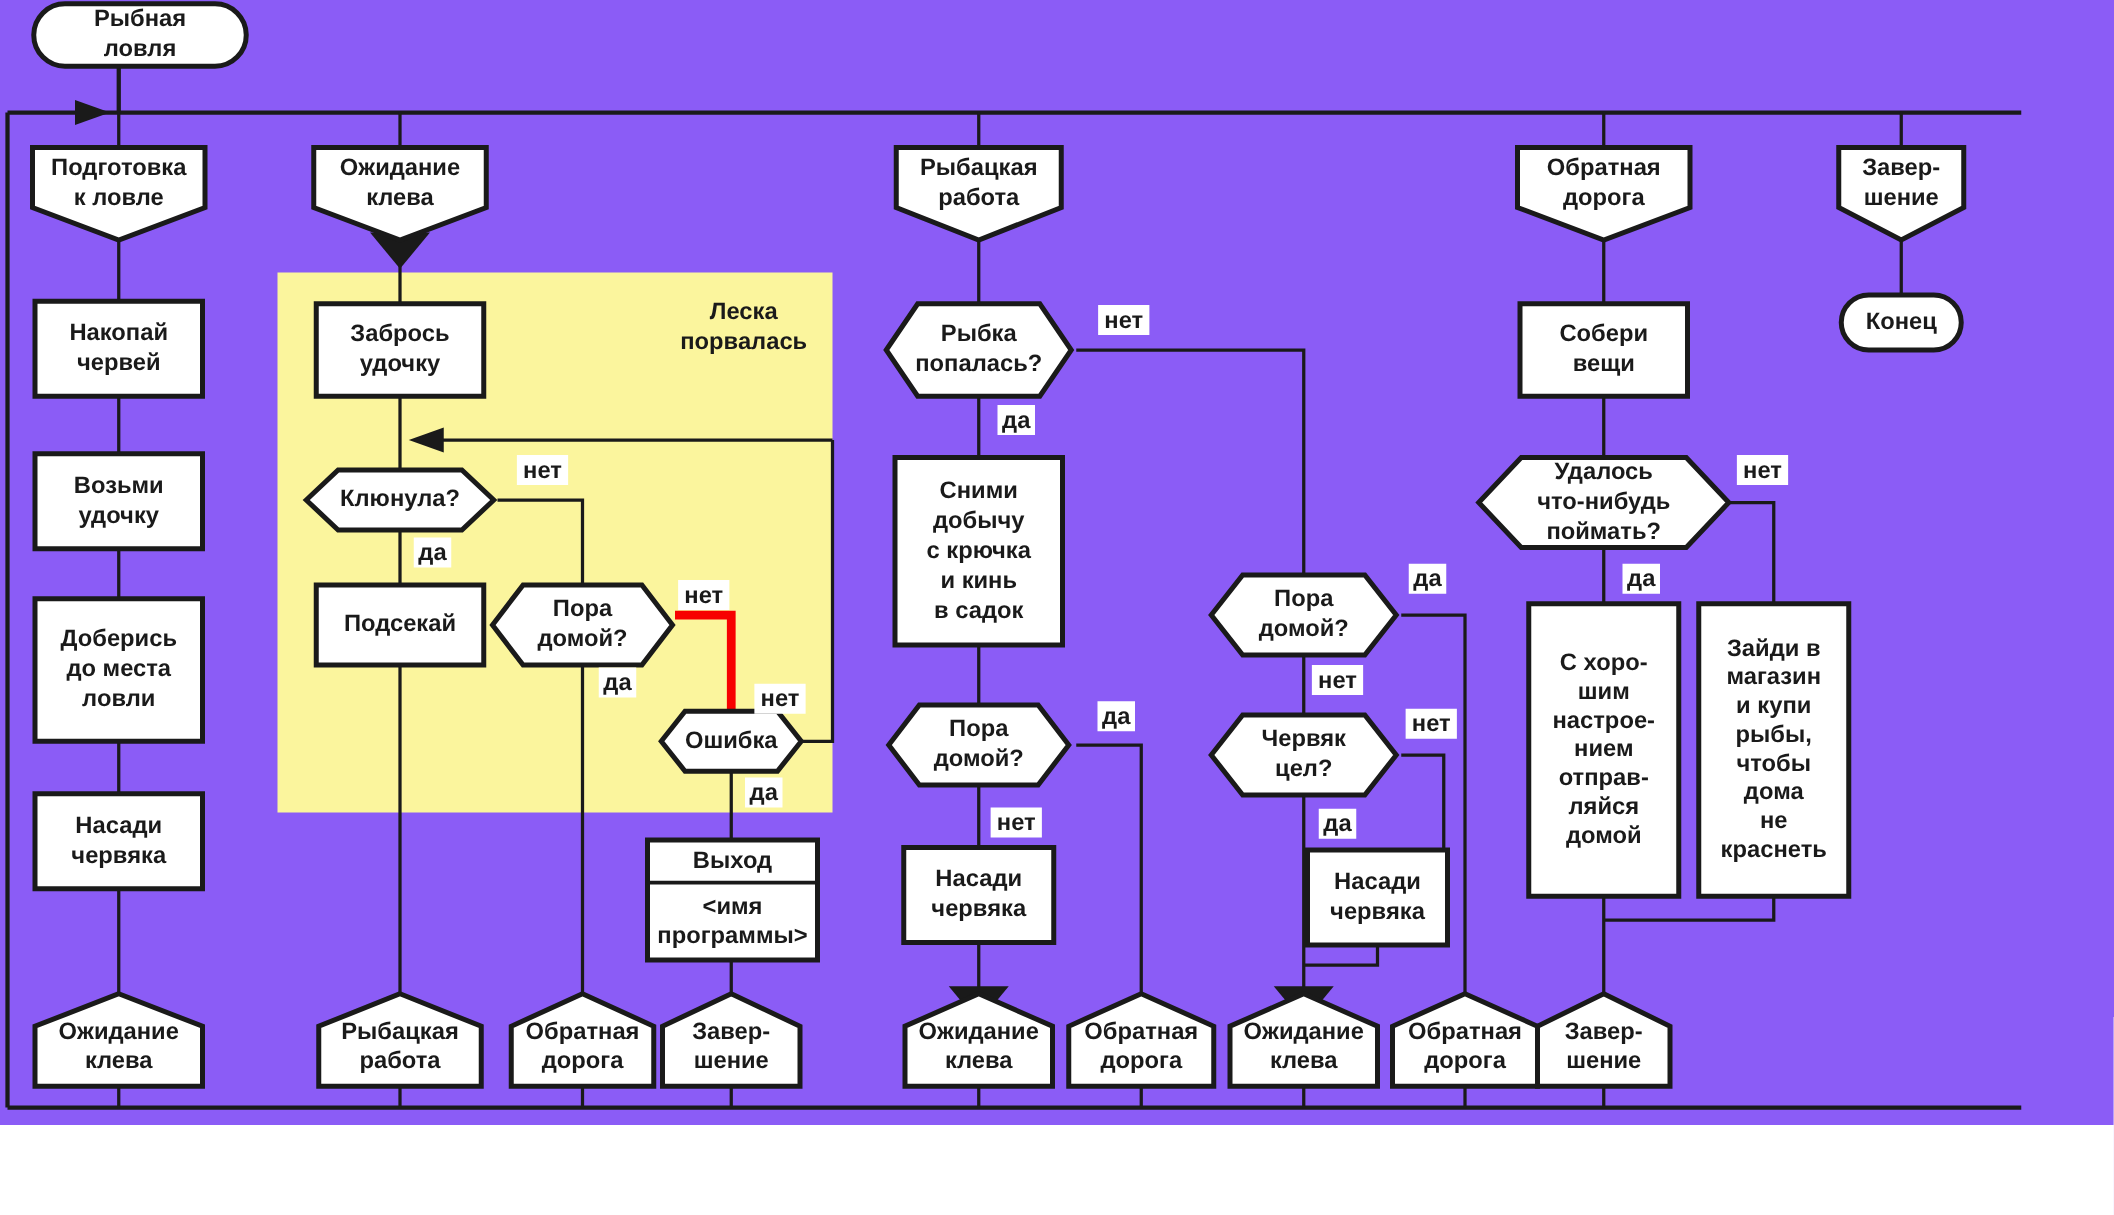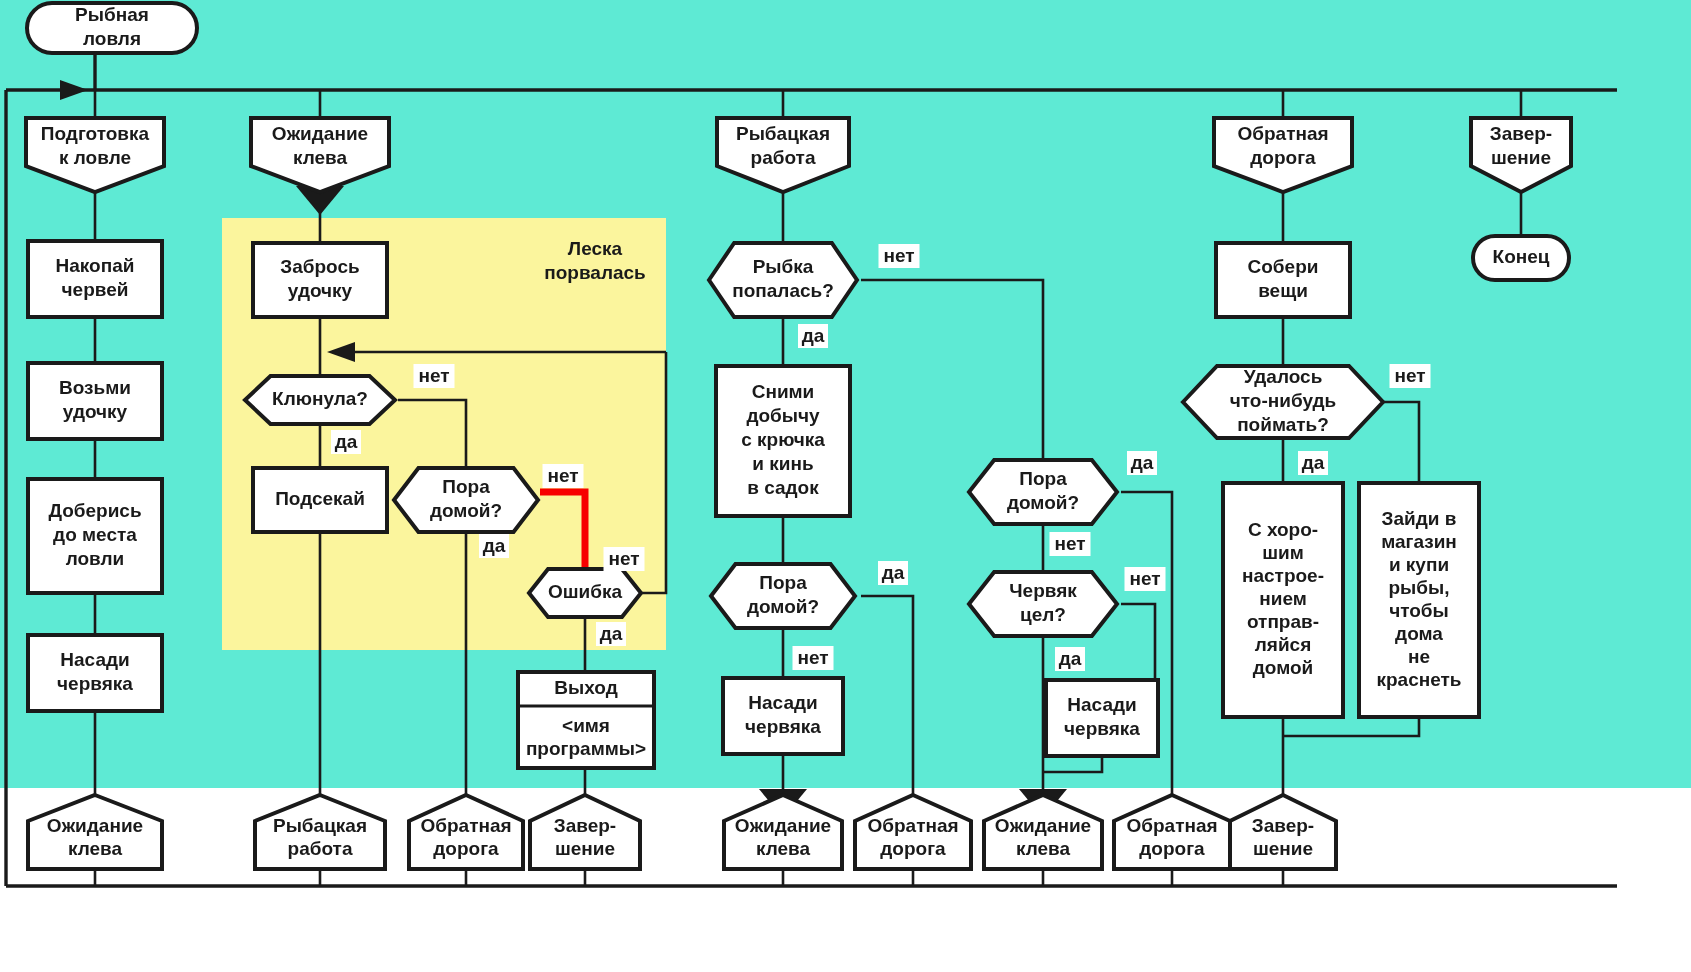--- a/index.html
+++ b/index.html
@@ -1,17 +1,17 @@
 <!DOCTYPE html>
 <html><head>
 <meta charset="utf-8">
 <style>
   html,body{margin:0;padding:0;background:#ffffff;}
   body{width:1691px;height:972px;font-family:"Liberation Sans","DejaVu Sans",sans-serif;overflow:hidden;}
-  #stage{position:relative;width:1691px;height:788px;background:#5eead4;}
+  #stage{position:relative;width:1691px;height:900px;background:#8b5cf6;}
   svg{display:block;}
   .nd{font-family:"Liberation Sans","DejaVu Sans",sans-serif;font-weight:bold;font-size:19px;fill:#1a1a1a;text-anchor:middle;dominant-baseline:middle;}
   .shape{fill:#ffffff;stroke:#1a1a1a;stroke-width:4;stroke-linejoin:miter;}
   .conn{fill:none;stroke:#1a1a1a;stroke-width:2.6;}
   .conn-thick{fill:none;stroke:#1a1a1a;stroke-width:3.4;}
   .redconn{fill:none;stroke:#f70000;stroke-width:7;}
   .band{fill:#fbf59d;}
   .arrowfill{fill:#1a1a1a;}
 </style>
 </head>

